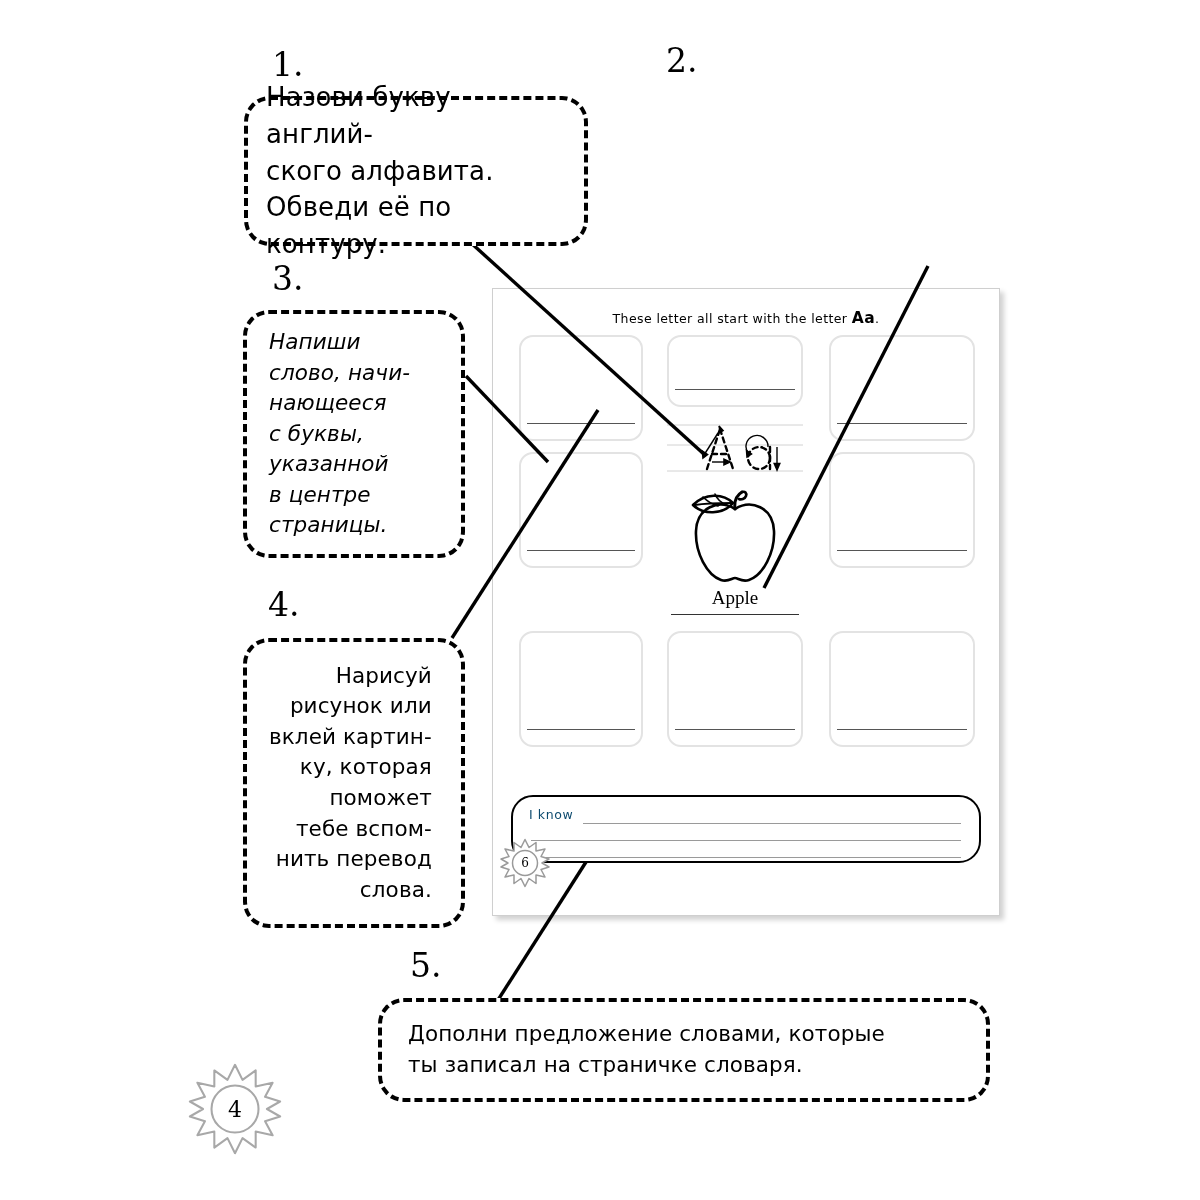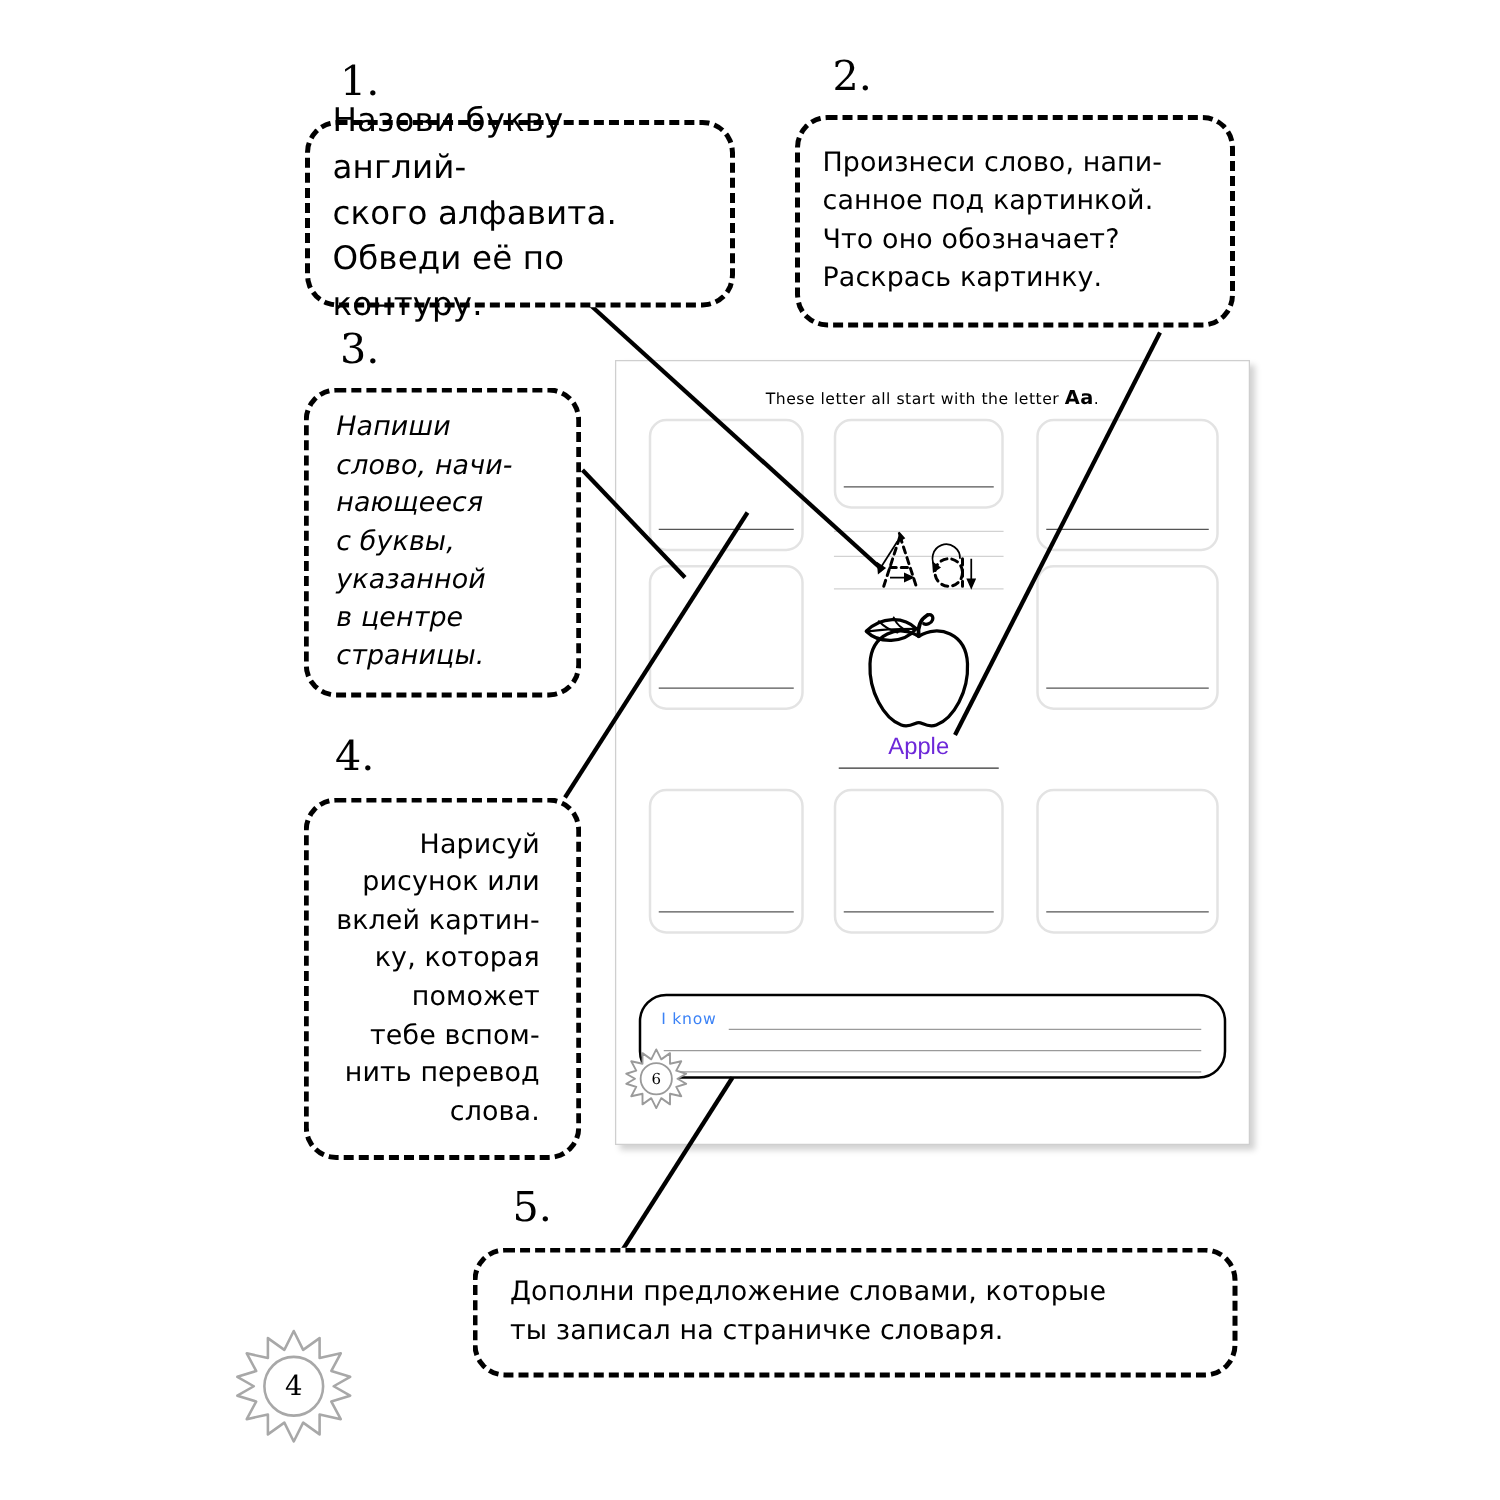--- a/index.html
+++ b/index.html
@@ -166,23 +166,23 @@
     top: 56px;
     width: 124px;
     height: 110px;
   }
   #apple-word {
     position: absolute;
     left: 0;
     top: 164px;
     width: 136px;
     text-align: center;
-    font-family: Liberation Sans, sans-serif;
+    font-family: Liberation Serif, serif;
     font-size: 19px;
-    color: #6d28d9;
+    color: #000000;
   }
   #apple-word-line {
     position: absolute;
     left: 4px;
     top: 191px;
     width: 128px;
     border-top: 1.6px solid #333;
   }
 
   
@@ -196,21 +196,21 @@
     border-radius: 22px;
     box-sizing: border-box;
     background: #fff;
   }
   #iknow-label {
     position: absolute;
     left: 16px;
     top: 10px;
     font-size: 12.5px;
     letter-spacing: 0.6px;
-    color: #3b82f6;
+    color: #0c4a6e;
   }
   .kline { position: absolute; border-top: 1px solid #9a9a9a; }
   #kl1 { left: 70px;  right: 18px; top: 26px; }
   #kl2 { left: 18px;  right: 18px; top: 43px; }
   #kl3 { left: 18px;  right: 18px; top: 60px; }
 
   
   .sun {
     position: absolute;
     z-index: 8;
@@ -373,26 +373,20 @@
   </div>
 
   <div class="callout-num" id="n1">1.</div>
   <div class="callout" id="c1">
     <div class="ctext">Назови букву англий-
 ского алфавита.
 Обведи её по контуру.</div>
   </div>
 
   <div class="callout-num" id="n2">2.</div>
-  <div class="callout" id="c2">
-    <div class="ctext">Произнеси слово, напи-
-санное под картинкой.
-Что оно обозначает?
-Раскрась картинку.</div>
-  </div>
 
   <div class="callout-num" id="n3">3.</div>
   <div class="callout" id="c3">
     <div class="ctext">Напиши
 слово, начи-
 нающееся
 с буквы,
 указанной
 в центре
 страницы.</div>

